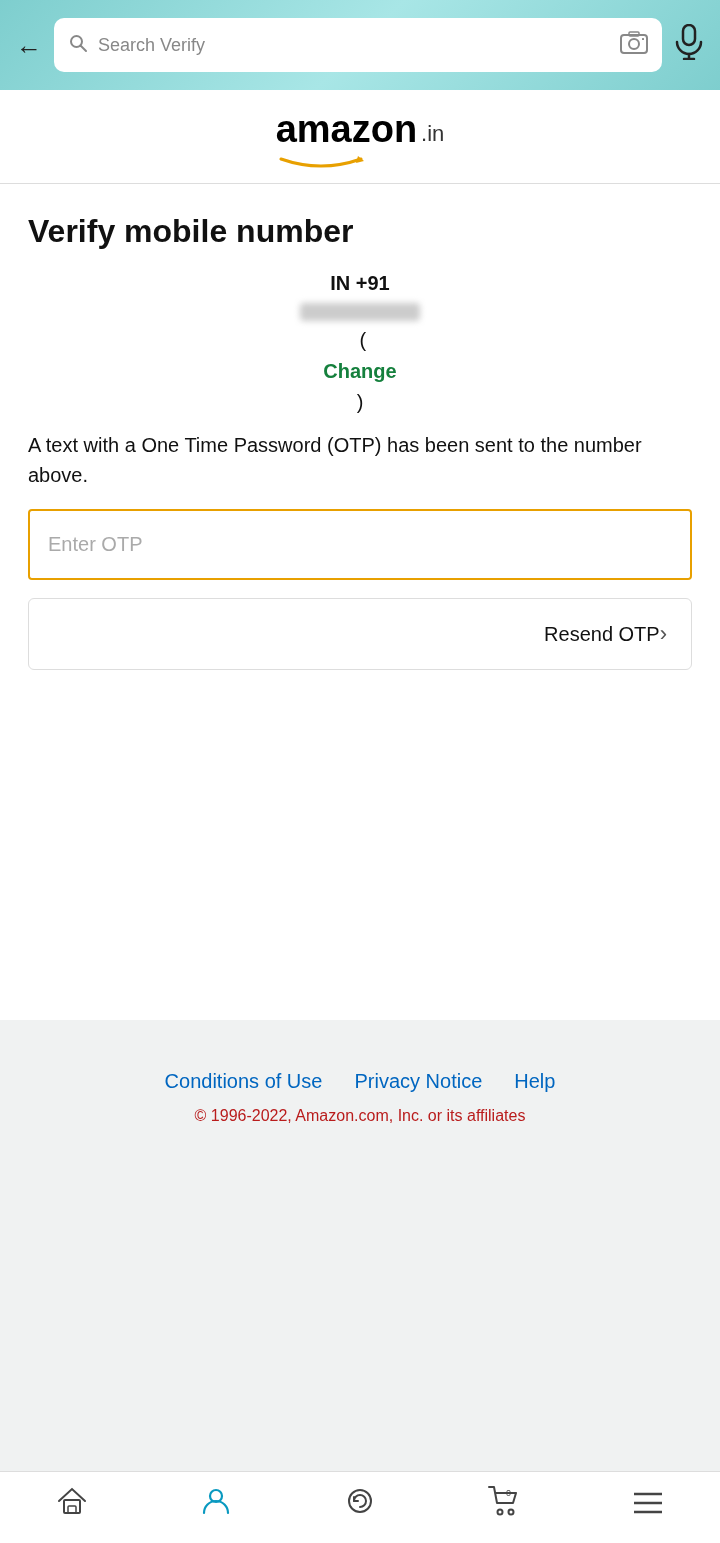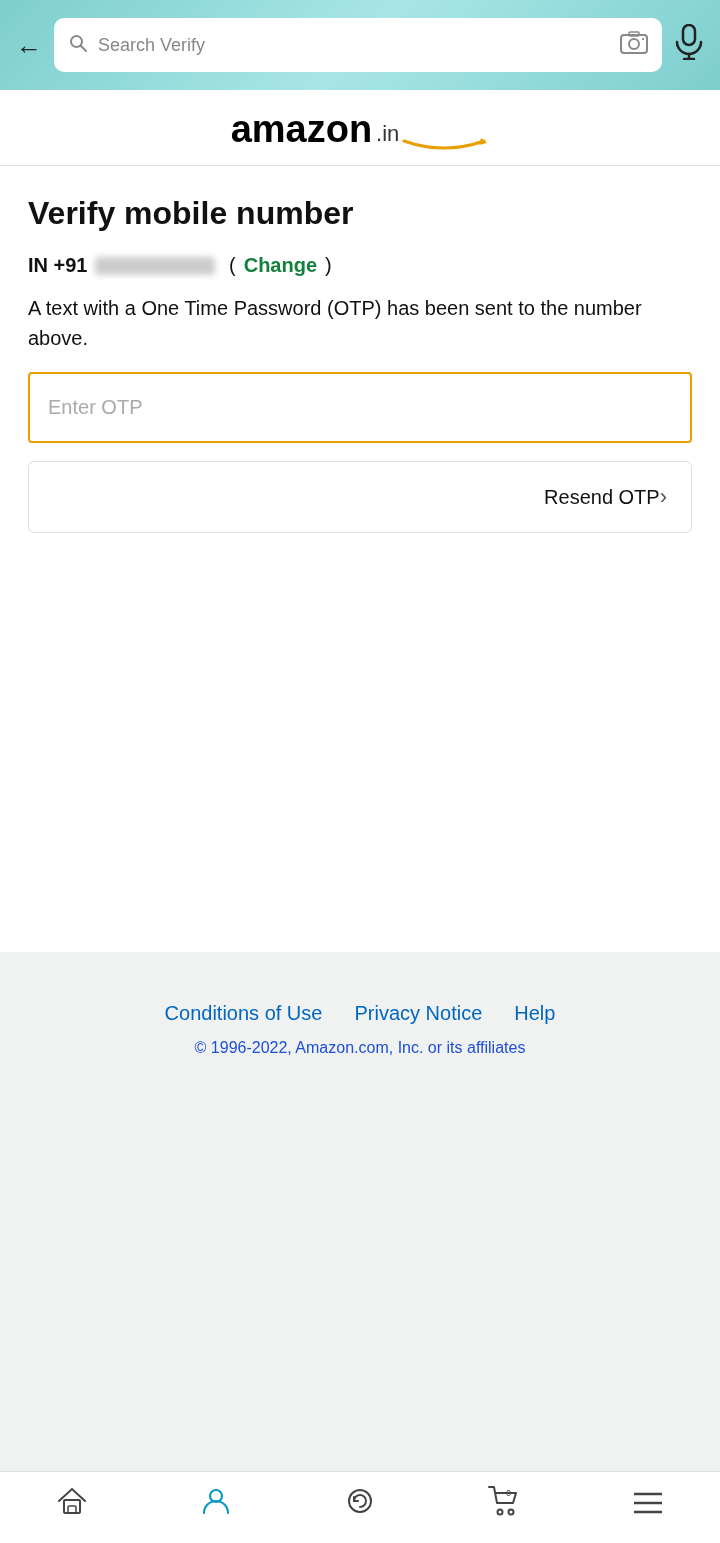--- a/index.html
+++ b/index.html
@@ -80,20 +80,21 @@
       line-height: 1.2;
     }
 
     .phone-line {
       font-size: 20px;
       color: #111;
       margin-bottom: 16px;
       display: flex;
       align-items: center;
       gap: 8px;
+      flex-direction: column;
     }
     .phone-number-blurred {
       display: inline-block;
       width: 120px;
       height: 18px;
       background: #ccc;
       border-radius: 4px;
       filter: blur(3px);
       vertical-align: middle;
     }
@@ -179,21 +180,21 @@
       margin-bottom: 14px;
     }
     .footer-link {
       font-size: 20px;
       color: #0066c0;
       cursor: pointer;
       text-decoration: none;
     }
     .footer-copyright {
       font-size: 16px;
-      color: #1d4ed8;
+      color: #b91c1c;
     }
 
     
     .bottom-nav {
       background: #fff;
       border-top: 1px solid #ddd;
       display: flex;
       align-items: center;
       justify-content: space-around;
       padding: 14px 0 20px;
@@ -211,22 +212,22 @@
       font-size: 28px;
       color: #444;
     }
     .nav-icon.active {
       color: #0999c0;
     }
 
     
     .logo-wrapper {
       display: inline-flex;
-      flex-direction: row;
-      align-items: flex-end;
+      flex-direction: column;
+      align-items: flex-start;
     }
     .logo-text {
       font-size: 38px;
       font-weight: 900;
       color: #000;
       font-family: 'Arial Black', Arial, sans-serif;
       display: flex;
       align-items: flex-end;
       gap: 2px;
     }

